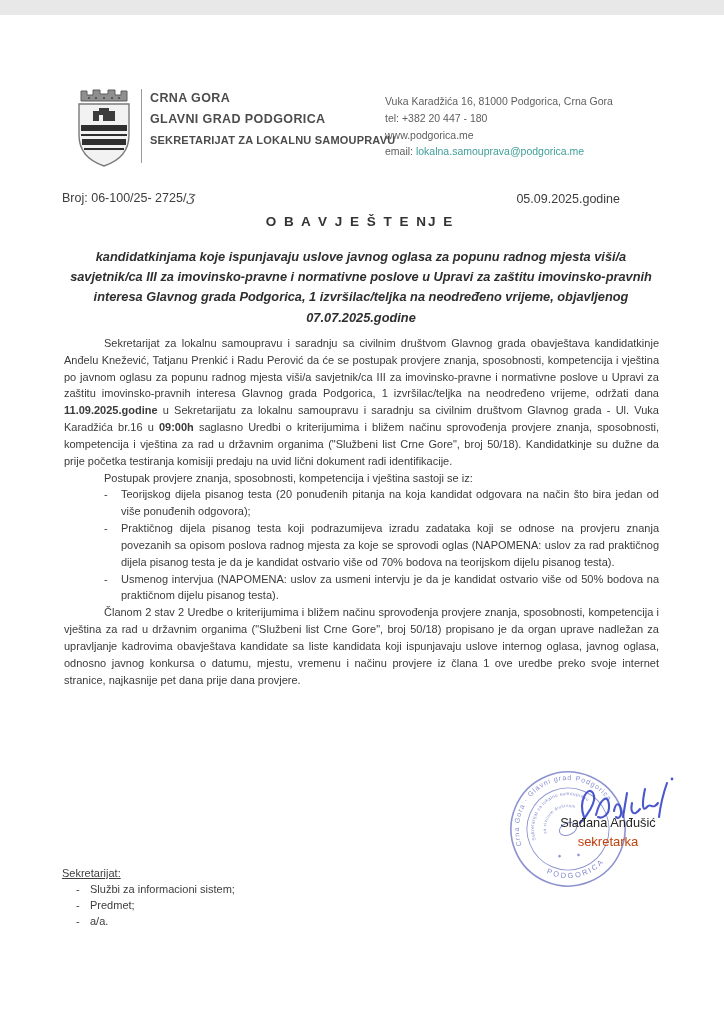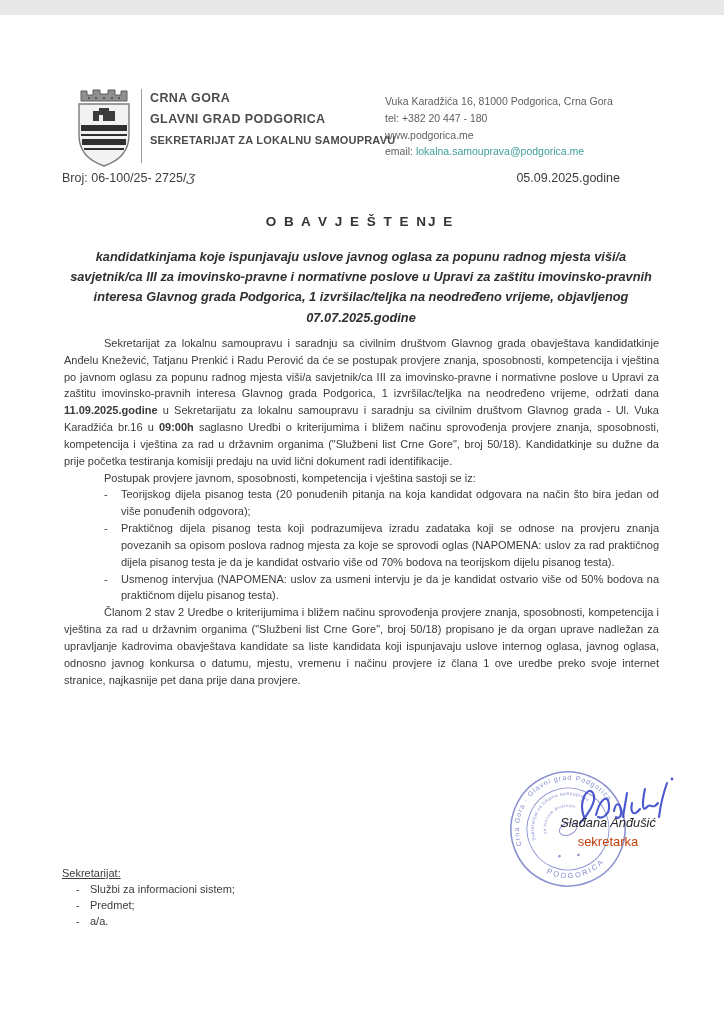--- a/index.html
+++ b/index.html
@@ -20,41 +20,41 @@
   .crest { width: 58px; height: 80px; flex: 0 0 auto; }
   .header-divider { width: 1px; height: 74px; background: #9a9a9a; margin: 2px 8px 0 8px; }
   .org-block { padding-top: 4px; color: #4c4c4c; }
   .org-line-main { font-size: 12.5px; font-weight: 600; letter-spacing: 0.4px; margin-bottom: 7px; }
   .org-line-sub { font-size: 11px; font-weight: 600; letter-spacing: 0.2px; line-height: 1.35; }
 
   .contact { position: absolute; left: 385px; top: 78px; font-size: 10.5px; color: #5e5e5e; line-height: 1.6; }
   .contact .email-val { color: #3f9e99; }
 
   
-  .meta-row { position: absolute; left: 62px; right: 70px; top: 156px; display: flex; justify-content: space-between; font-size: 12.5px; color: #3d3d3d; }
+  .meta-row { position: absolute; left: 62px; right: 70px; top: 176px; display: flex; justify-content: space-between; font-size: 12.5px; color: #3d3d3d; align-items: center; }
   .doc-number { display: flex; align-items: flex-start; }
   .handwritten-no { font-family: "DejaVu Serif", serif; font-style: italic; font-size: 14px; color: #4a4a4a; display: inline-block; transform: rotate(8deg) translateY(-3px); margin-left: 1px; }
   .doc-date { padding-right: 34px; }
 
   
   .doc-title { position: absolute; left: 62px; width: 596px; top: 199px; text-align: center; font-size: 13.5px; font-weight: bold; letter-spacing: 2px; color: #333; }
   .doc-subtitle { position: absolute; left: 62px; width: 598px; top: 232px; text-align: center; font-size: 12.8px; font-weight: bold; line-height: 1.58; color: #2f2f2f; font-style: italic; }
 
   
   .body-text { position: absolute; left: 64px; width: 595px; top: 320px; font-size: 11px; line-height: 1.53; text-align: justify; color: #3b3b3b; }
   .body-text p { text-indent: 40px; }
   .bold { font-weight: bold; }
   .hang-list { margin: 0 0 0 40px; }
   .hang-item { display: flex; }
   .hang-item .dash { flex: 0 0 17px; }
   .hang-item .item-text { flex: 1; text-align: justify; }
 
   
   .stamp-wrap { position: absolute; left: 492px; top: 744px; width: 215px; height: 150px; }
-  .sig-name { position: absolute; left: 538px; top: 800px; width: 140px; text-align: center; font-size: 12.8px; color: #262626; white-space: nowrap; font-style: italic; }
+  .sig-name { position: absolute; left: 538px; top: 800px; width: 140px; text-align: center; font-size: 12.8px; color: #262626; white-space: nowrap; }
   .sig-role { position: absolute; left: 538px; top: 819px; width: 140px; text-align: center; font-size: 13px; color: #c2410c; }
 
   
   .footer { position: absolute; left: 62px; top: 852px; font-size: 11px; color: #3d3d3d; }
   .footer-label { text-decoration: underline; margin-bottom: 3px; }
   .footer-item { display: flex; line-height: 1.45; }
   .footer-item .dash { width: 14px; padding-left: 14px; box-sizing: content-box; }
 </style>
 </head>
 <body>
@@ -101,21 +101,21 @@
         <span class="handwritten-no">ʒ</span>
       </div>
     <div class="doc-date">05.09.2025.godine</div>
   </div>
 
   <div class="doc-title">O B A V J E Š T E NJ E</div>
   <div class="doc-subtitle">kandidatkinjama koje ispunjavaju uslove javnog oglasa za popunu radnog mjesta viši/a savjetnik/ca III za imovinsko-pravne i normativne poslove u Upravi za zaštitu imovinsko-pravnih interesa Glavnog grada Podgorica, 1 izvršilac/teljka na neodređeno vrijeme, objavljenog 07.07.2025.godine</div>
 
   <div class="body-text">
     <p><span>Sekretarijat za lokalnu samoupravu i saradnju sa civilnim društvom Glavnog grada obavještava kandidatkinje Anđelu Knežević, Tatjanu Prenkić i Radu Perović da će se postupak provjere znanja, sposobnosti, kompetencija i vještina po javnom oglasu za popunu radnog mjesta viši/a savjetnik/ca III za imovinsko-pravne i normativne poslove u Upravi za zaštitu imovinsko-pravnih interesa Glavnog grada Podgorica, 1 izvršilac/teljka na neodređeno vrijeme, održati dana </span><span class="bold">11.09.2025.godine</span><span> u Sekretarijatu za lokalnu samoupravu i saradnju sa civilnim društvom Glavnog grada - Ul. Vuka Karadžića br.16 u </span><span class="bold">09:00h</span><span> saglasno Uredbi o kriterijumima i bližem načinu sprovođenja provjere znanja, sposobnosti, kompetencija i vještina za rad u državnim organima ("Službeni list Crne Gore", broj 50/18). Kandidatkinje su dužne da prije početka testiranja komisiji predaju na uvid lični dokument radi identifikacije.</span></p>
-    <p>Postupak provjere javnom, sposobnosti, kompetencija i vještina sastoji se iz:</p>
+    <p>Postupak provjere znanja, sposobnosti, kompetencija i vještina sastoji se iz:</p>
     <div class="hang-list">
       <div class="hang-item">
           <span class="dash">-</span>
           <span class="item-text">Teorijskog dijela pisanog testa (20 ponuđenih pitanja na koja kandidat odgovara na način što bira jedan od više ponuđenih odgovora);</span>
         </div>
       <div class="hang-item">
           <span class="dash">-</span>
           <span class="item-text">Praktičnog dijela pisanog testa koji podrazumijeva izradu zadataka koji se odnose na provjeru znanja povezanih sa opisom poslova radnog mjesta za koje se sprovodi oglas (NAPOMENA: uslov za rad praktičnog dijela pisanog testa je da je kandidat ostvario više od 70% bodova na teorijskom dijelu pisanog testa).</span>
         </div>
       <div class="hang-item">

